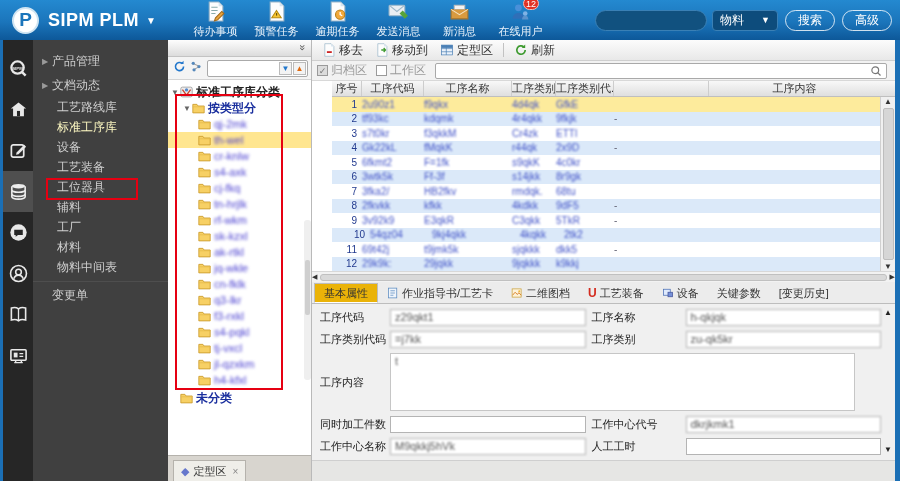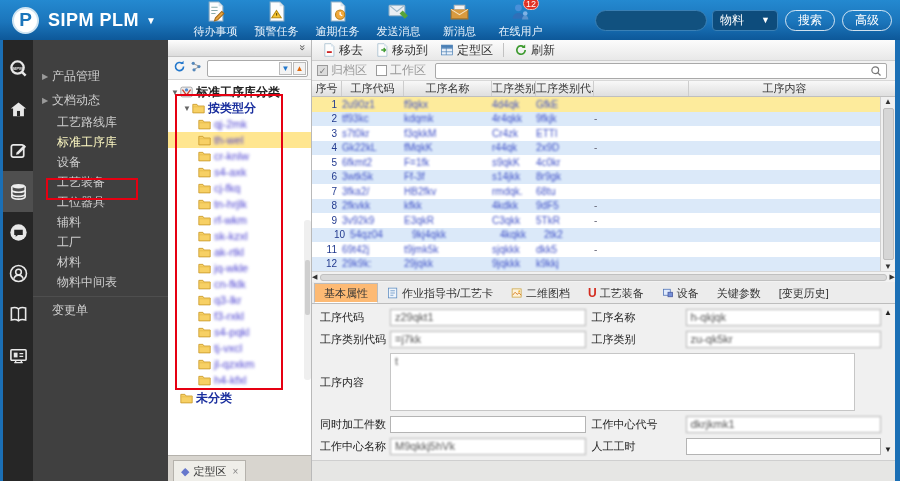--- a/index.html
+++ b/index.html
@@ -44,21 +44,21 @@
 
   
   #rail { width:30px; background:#262626; display:flex; flex-direction:column;
     align-items:center; padding-top:8px; }
   .rail-item { width:30px; height:41px; display:flex; align-items:center;
     justify-content:center; cursor:pointer; }
   .rail-item svg { width:19px; height:19px; }
   .rail-item.active { background:#4f4f4f; }
 
   
-  #menu { width:135px; background:#404040; color:#cfcfcf; padding-top:24px; position:relative; }
+  #menu { width:135px; background:#404040; color:#cfcfcf; padding-top:9px; position:relative; }
   .menu-item { height:24px; line-height:24px; cursor:pointer; white-space:nowrap; }
   .menu-item .arr { display:inline-block; width:10px; margin-left:9px; font-size:8px;
     color:#9a9a9a; vertical-align:1px; }
   .menu-item.sub { padding-left:24px; height:20px; line-height:20px; }
   .menu-item.plain { padding-left:19px; border-top:1px solid #4e4e4e; margin-top:4px; height:26px; line-height:26px;}
   .menu-item.sel { color:#fef9c3; }
   #menu-annotation { position:absolute; left:13px; top:138px; width:92px; height:22px;
     border:2px solid #e60012; pointer-events:none; }
 
   
@@ -112,21 +112,21 @@
   .chk { display:flex; align-items:center; margin-right:9px; color:#9a9a9a; cursor:pointer; }
   .chk .box { width:11px; height:11px; border:1px solid #9a9a9a; background:#fff;
     margin-right:3px; font-size:9px; line-height:10px; text-align:center; color:#777; }
   .chk.checked .box { background:#dcdcdc; }
   #ct-search { flex:1; height:16px; border:1px solid #a9a9a9; border-radius:2px;
     background:#fff; display:flex; align-items:center; margin-right:3px; }
   #ct-search input { flex:1; border:none; outline:none; height:12px; font-size:11px; }
   #ct-search svg { width:12px; height:12px; margin:0 4px; flex:none; }
 
   
-  #ct-table { position:relative; }
+  #ct-table { position:relative;margin-left:20px; }
   .hrow { display:flex; height:16px; background:linear-gradient(#f8f8f8,#dfdfdf);
     border-bottom:1px solid #bfbfbf; }
   .hcell { font-size:11px; color:#333; line-height:15px; text-align:center;
     border-right:1px solid #cdcdcd; overflow:hidden; white-space:nowrap; flex:none; }
   .drow { display:flex; height:14.5px; align-items:center; cursor:pointer; }
   .drow.odd { background:#dbe9f9; }
   .drow.sel { background:#fdeb9c; }
   .dcell { font-size:10px; overflow:hidden; white-space:nowrap; flex:none; }
   .dcell.seq { text-align:right; padding-right:5px; color:#223a8f; }
   .dcell.red { color:#4052c8; filter:blur(1.3px); }
@@ -140,21 +140,21 @@
   #hscroll .thumb { flex:1; height:7px; background:#d9d9d9; border:1px solid #c0c0c0;
     border-radius:3px; margin:0 3px; }
 
   
   #ct-tabs { height:22px; background:#ececec; border-bottom:1px solid #bdbdbd;
     display:flex; align-items:flex-end; padding-left:2px; }
   .tab { height:20px; display:flex; align-items:center; padding:0 9px; font-size:11px;
     color:#333; cursor:pointer; white-space:nowrap; }
   .tab svg { width:12px; height:12px; margin-right:3px; }
   .tab .mag { color:#d42b1e; font-weight:bold; font-size:12px; margin-right:3px; }
-  .tab.active { background:#fdba74; border:1px solid #bdbdbd; border-bottom:1px solid #fff; }
+  .tab.active { background:#eab308; border:1px solid #bdbdbd; border-bottom:1px solid #fff; }
 
   
   #ct-form { flex:1; background:#f0f0f0; position:relative; padding:5px 14px 0 8px; }
   #form-grid { display:grid; grid-template-columns:64px 1fr 88px 1fr;
     grid-column-gap:6px; grid-row-gap:5px; align-items:center; }
   .flabel { font-size:11px; color:#222; white-space:nowrap; }
   .finput { height:17px; background:#fff; border:1px solid #b4b4b4; font-size:11px;
     color:#444; padding:0 4px; line-height:15px; overflow:hidden; white-space:nowrap; }
   .finput.red { filter:blur(1.3px); color:#555; }
   .farea { height:58px; background:#fff; border:1px solid #c6c6c6; grid-column:2/5;

